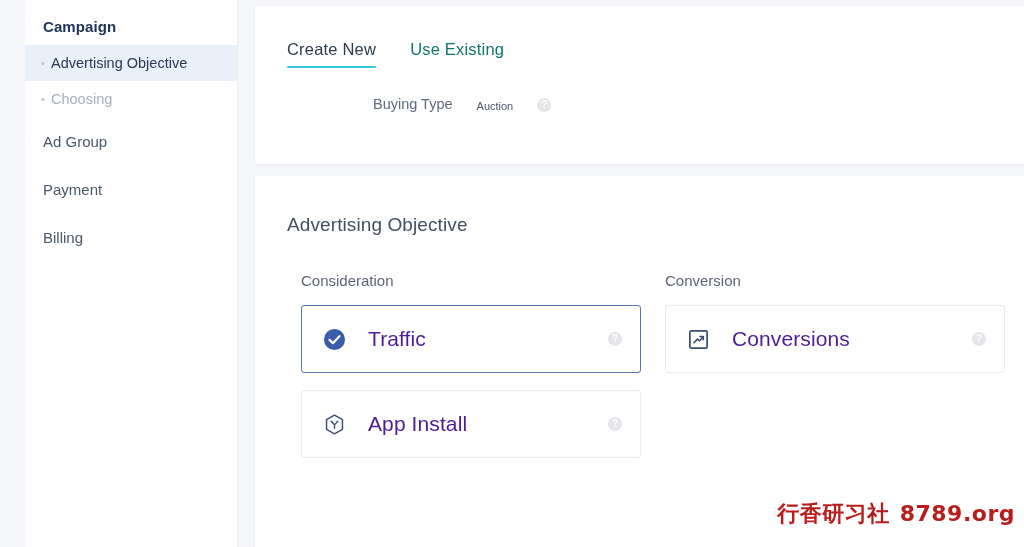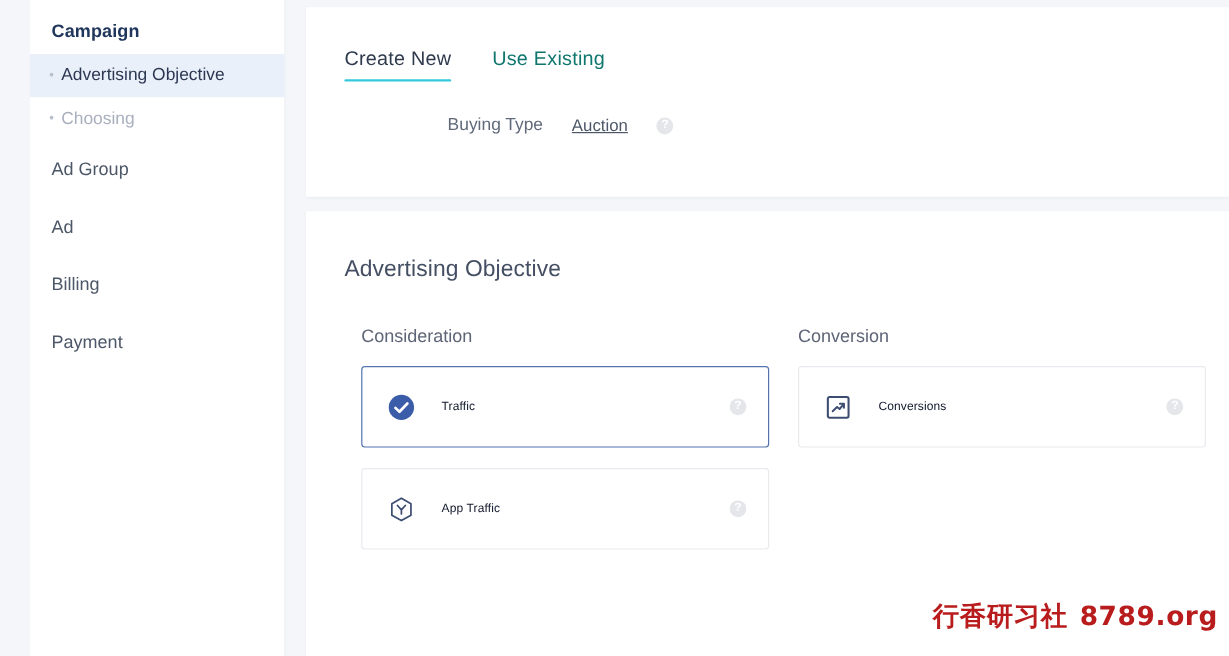--- a/index.html
+++ b/index.html
@@ -135,23 +135,22 @@
     display: flex;
     align-items: flex-end;
     padding: 28px 0 0 118px;
     gap: 24px;
   }
   .field-label {
     font-size: 14.5px;
     color: #60697a;
   }
   .field-value {
-    font-size: 14px;
+    font-size: 11px;
     color: #4e5768;
-    text-decoration: underline;
   }
 
   
   .help {
     width: 14px;
     height: 14px;
     border-radius: 50%;
     background: #e4e6ea;
     color: #ffffff;
     font-size: 10px;
@@ -212,22 +211,22 @@
   .card-icon {
     width: 24px;
     height: 24px;
     flex: 0 0 24px;
     margin-right: 22px;
     display: flex;
     align-items: center;
     justify-content: center;
   }
   .card-label {
-    font-size: 10px;
-    color: #0f172a;
+    font-size: 21px;
+    color: #4c1d95;
     flex: 1 1 auto;
     letter-spacing: .1px;
   }
 
   
   .watermark {
     position: absolute;
     right: 34px;
     bottom: 18px;
     color: #b91c1c;
@@ -256,30 +255,27 @@
 
     <div class="side-item sub muted">
       <span class="bullet">•</span>
       <span>Choosing</span>
     </div>
 
     <div class="side-item top">
       <span>Ad Group</span>
     </div>
 
+
     <div class="side-item top">
-      <span>Ad</span>
+      <span>Payment</span>
     </div>
 
     <div class="side-item top">
       <span>Billing</span>
-    </div>
-
-    <div class="side-item top">
-      <span>Payment</span>
     </div>
   </nav>
 
   <main class="main">
 
     <section class="panel panel-top">
       <div class="tabs">
         <div class="tab active">
           <span>Create New</span>
         </div>
@@ -316,21 +312,21 @@
             <span class="help">?</span>
           </div>
 
           <div class="card">
             <span class="card-icon">
               <svg width="23" height="23" viewBox="0 0 24 24">
                 <path d="M12 2.3 L20.3 7 L20.3 17 L12 21.7 L3.7 17 L3.7 7 Z" fill="none" stroke="#3d4d72" stroke-width="1.5" stroke-linejoin="round"></path>
                 <path d="M8.6 8.6 L12 12.4 L15.4 8.6 M12 12.4 L12 16" fill="none" stroke="#3d4d72" stroke-width="1.5" stroke-linecap="round" stroke-linejoin="round"></path>
               </svg>
             </span>
-            <span class="card-label">App Traffic</span>
+            <span class="card-label">App Install</span>
             <span class="help">?</span>
           </div>
         </div>
 
         <div class="col">
           <div class="col-head">Conversion</div>
 
           <div class="card">
             <span class="card-icon">
               <svg width="23" height="23" viewBox="0 0 24 24">

